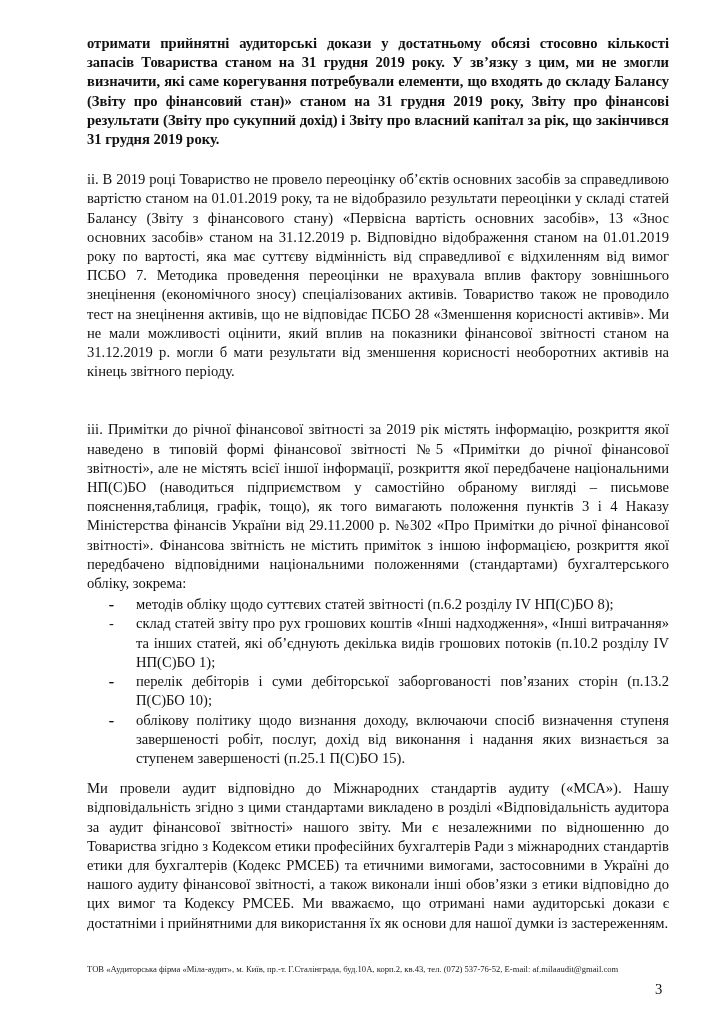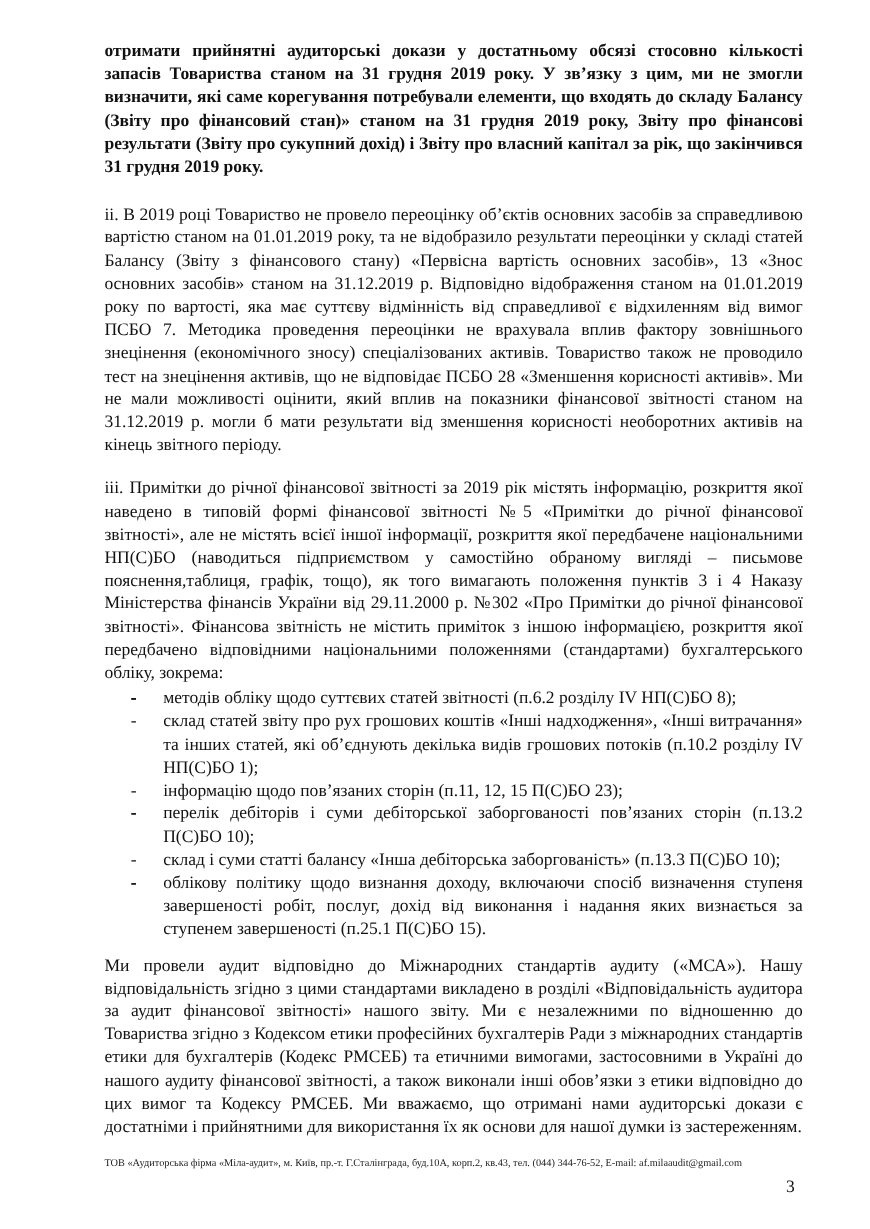--- a/index.html
+++ b/index.html
@@ -22,21 +22,21 @@
       width: 582px;
     }
     p {
       margin: 0;
       font-size: 14.6px;
       line-height: 19.2px;
       text-align: justify;
       hyphens: none;
     }
     .p1 { margin-bottom: 21px; font-weight: bold; }
-    .p2 { margin-bottom: 17px; }
+    .p2 { margin-bottom: 39px; }
     .p3 { margin-bottom: 2px; }
     ul.dash {
       list-style: none;
       margin: 0 0 11px 0;
       padding: 0;
     }
     ul.dash li {
       position: relative;
       padding-left: 49px;
       font-size: 14.6px;
@@ -75,25 +75,25 @@
 
   <p class="p2">ii. В 2019 році Товариство не провело переоцінку об’єктів основних засобів за справедливою вартістю станом на 01.01.2019 року, та не відобразило результати переоцінки у складі статей Балансу (Звіту з фінансового стану) «Первісна вартість основних засобів», 13 «Знос основних засобів» станом на 31.12.2019 р. Відповідно відображення станом на 01.01.2019 року по вартості, яка має суттєву відмінність від справедливої є відхиленням від вимог ПСБО 7. Методика проведення переоцінки не врахувала вплив фактору зовнішнього знецінення (економічного зносу) спеціалізованих активів. Товариство також не проводило тест на знецінення активів, що не відповідає ПСБО 28 «Зменшення корисності активів». Ми не мали можливості оцінити, який вплив на показники фінансової звітності станом на 31.12.2019 р. могли б мати результати від зменшення корисності необоротних активів на кінець звітного періоду.</p>
 
   <p class="p3">iii. Примітки до річної фінансової звітності за 2019 рік містять інформацію, розкриття якої наведено в типовій формі фінансової звітності №5 «Примітки до річної фінансової звітності», але не містять всієї іншої інформації, розкриття якої передбачене національними НП(С)БО (наводиться підприємством у самостійно обраному вигляді – письмове пояснення,таблиця, графік, тощо), як того вимагають положення пунктів 3 і 4 Наказу Міністерства фінансів України від 29.11.2000 р. №302 «Про Примітки до річної фінансової звітності». Фінансова звітність не містить приміток з іншою інформацією, розкриття якої передбачено відповідними національними положеннями (стандартами) бухгалтерського обліку, зокрема:</p>
 
   <ul class="dash">
     <li><span class="dash-mark">-</span></li>
     <li><span class="dash-mark">-</span></li>
     <li><span class="dash-mark">-</span><span>методів обліку щодо суттєвих статей звітності (п.6.2 розділу IV НП(С)БО 8);</span></li>
     <li><span class="dash-mark">-</span><span>склад статей звіту про рух грошових коштів «Інші надходження», «Інші витрачання» та інших статей, які об’єднують декілька видів грошових потоків (п.10.2 розділу IV НП(С)БО 1);</span></li>
-    <li><span class="dash-mark">-</span><span>інформацію щодо пов’язаних сторін (п.11, 12, 15 П(С)БО 23);</span></li>
+    <li><span class="dash-mark">-</span></li>
     <li><span class="dash-mark">-</span></li>
     <li><span class="dash-mark">-</span><span>перелік дебіторів і суми дебіторської заборгованості пов’язаних сторін (п.13.2 П(С)БО 10);</span></li>
-    <li><span class="dash-mark">-</span><span>склад і суми статті балансу «Інша дебіторська заборгованість» (п.13.3 П(С)БО 10);</span></li>
+    <li><span class="dash-mark">-</span></li>
     <li><span class="dash-mark">-</span></li>
     <li><span class="dash-mark">-</span><span>облікову політику щодо визнання доходу,  включаючи спосіб  визначення ступеня завершеності робіт,  послуг,  дохід від виконання і надання яких визнається за ступенем завершеності (п.25.1 П(С)БО 15).</span></li>
   </ul>
 
   <p class="p4">Ми провели аудит відповідно до Міжнародних стандартів аудиту («МСА»). Нашу відповідальність згідно з цими стандартами викладено в розділі «Відповідальність аудитора за аудит фінансової звітності» нашого звіту. Ми є незалежними по відношенню до Товариства згідно з Кодексом етики професійних бухгалтерів Ради з міжнародних стандартів етики для бухгалтерів (Кодекс РМСЕБ) та етичними вимогами, застосовними в Україні до нашого аудиту фінансової звітності, а також виконали інші обов’язки з етики відповідно до цих вимог та Кодексу РМСЕБ. Ми вважаємо, що отримані нами аудиторські докази є достатніми і прийнятними для використання їх як основи для нашої думки із застереженням.</p>
 </div>
 
-<div class="footer">ТОВ «Аудиторська фірма «Міла-аудит», м. Київ, пр.-т. Г.Сталінграда, буд.10А, корп.2, кв.43,  тел. (044) 344-76-52, E-mail: af.milaaudit@gmail.com</div>
+<div class="footer">ТОВ «Аудиторська фірма «Міла-аудит», м. Київ, пр.-т. Г.Сталінграда, буд.10А, корп.2, кв.43,  тел. (072) 537-76-52, E-mail: af.milaaudit@gmail.com</div>
 <div class="page-number">3</div>
 
 </body></html>

